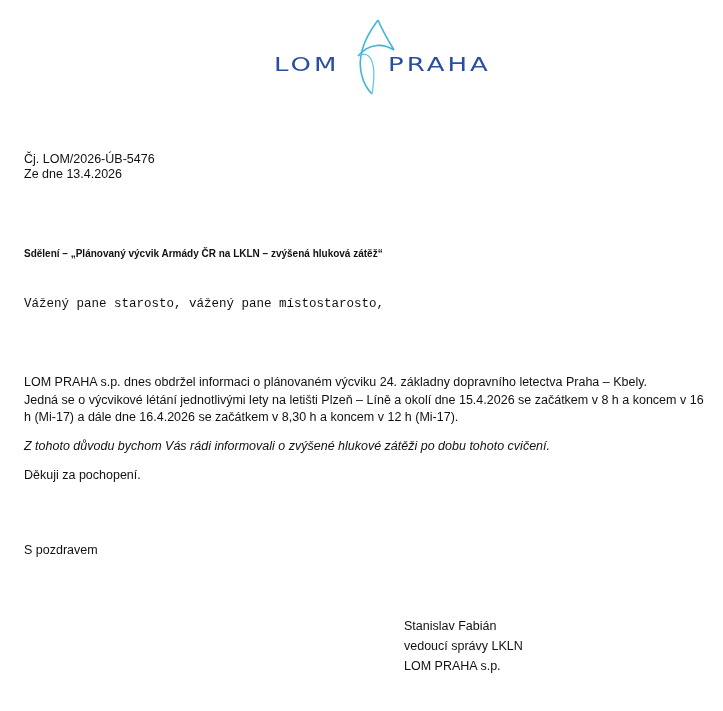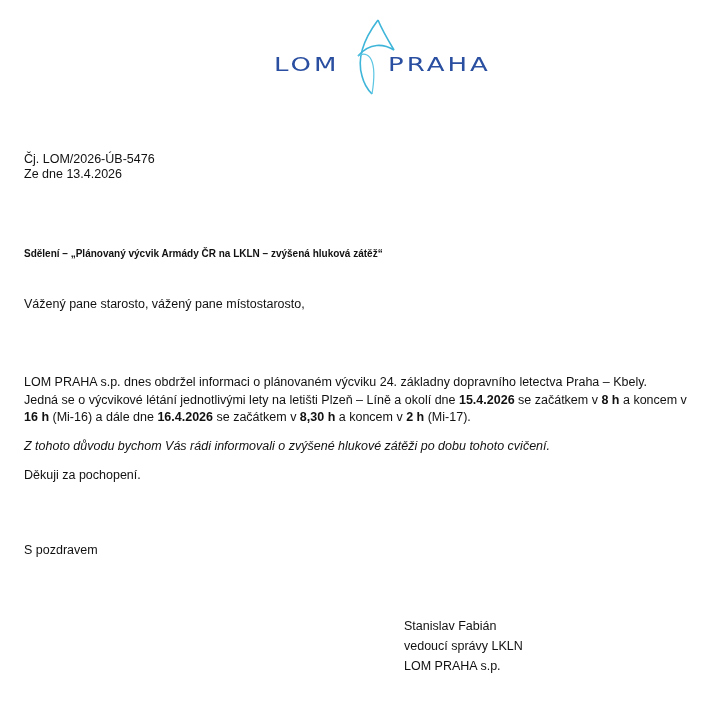--- a/index.html
+++ b/index.html
@@ -8,29 +8,29 @@
       font-family: "Liberation Sans", "DejaVu Sans", sans-serif;
       color: #111111; font-size: 12.5px;
     }
     .logo { position: absolute; left: 230px; top: 16px; width: 260px; height: 80px; margin-left: 36px; }
     .logo-text { position: absolute; top: 36px; font-family: "DejaVu Sans", sans-serif; font-size: 26px; letter-spacing: 3px; color: #2a4fa0; font-weight: normal; transform: scaleY(0.78); transform-origin: top left; }
     .logo-lom { left: 8px; }
     .logo-praha { left: 122px; }
     .logo svg { position: absolute; left: 82px; top: 0; }
     .ref { position: absolute; left: 24px; top: 152px; line-height: 15px; }
     .title { position: absolute; left: 24px; top: 248px; font-weight: bold; font-size: 10px; }
-    .greet { position: absolute; left: 24px; top: 297px; }
+    .greet { position: absolute; left: 24px; top: 297px; font-family: Liberation Mono, monospace; }
     .para { position: absolute; left: 24px; width: 680px; line-height: 17px; }
     .p1 { top: 350px; margin-top: 24px; }
     .p2 { top: 392px; }
     .p3 { top: 438px; font-style: italic; }
     .thanks { position: absolute; left: 24px; top: 468px; }
     .regards { position: absolute; left: 24px; top: 543px; }
     .sig { position: absolute; left: 404px; top: 616px; line-height: 20px; }
-    b { font-weight: bold; }
+    b { font-weight: normal; }
   </style>
 </head>
 <body>
 
 <div class="logo">
   <span class="logo-text logo-lom">LOM</span>
   <svg width="50" height="80" viewBox="0 0 50 80">
     <path d="M30 4 C 18 20, 8 40, 14 60 C 16 68, 20 74, 24 78" stroke="#3fb6d9" stroke-width="1.6" fill="none"></path>
     <path d="M30 4 C 34 14, 40 24, 46 34 C 36 28, 22 26, 10 40" stroke="#3fb6d9" stroke-width="1.6" fill="none"></path>
     <path d="M10 40 C 20 34, 30 42, 24 78" stroke="#5cc6e3" stroke-width="1.2" fill="none"></path>
@@ -42,21 +42,21 @@
   <div>Čj. LOM/2026-ÚB-5476</div>
   <div>Ze dne 13.4.2026</div>
 </div>
 
 <div class="title">Sdělení – „Plánovaný výcvik Armády ČR na LKLN – zvýšená hluková zátěž“</div>
 
 <div class="greet">Vážený pane starosto, vážený pane místostarosto,</div>
 
 <div class="para p1">LOM PRAHA s.p. dnes obdržel informaci o plánovaném výcviku 24. základny dopravního letectva Praha – Kbely.</div>
 
-<div class="para p2"><span>Jedná  se o výcvikové létání jednotlivými lety na letišti Plzeň – Líně a okolí dne </span><b>15.4.2026</b><span> se začátkem v </span><b>8 h</b><span> a koncem v  </span><b>16 h</b><span> (Mi-16) a dále dne </span><b>16.4.2026</b><span> se začátkem v </span><b>8,30 h</b><span> a koncem v </span><b>2 h</b><span> (Mi-17).</span></div>
+<div class="para p2"><span>Jedná  se o výcvikové létání jednotlivými lety na letišti Plzeň – Líně a okolí dne </span><b>15.4.2026</b><span> se začátkem v </span><b>8 h</b><span> a koncem v  </span><b>16 h</b><span> (Mi-17) a dále dne </span><b>16.4.2026</b><span> se začátkem v </span><b>8,30 h</b><span> a koncem v </span><b>12 h</b><span> (Mi-17).</span></div>
 
 <div class="para p3">Z tohoto důvodu bychom Vás rádi informovali o zvýšené hlukové zátěži po dobu tohoto cvičení.</div>
 
 <div class="thanks">Děkuji za pochopení.</div>
 <div class="regards">S pozdravem</div>
 
 <div class="sig">
   <div>Stanislav Fabián</div>
   <div>vedoucí správy LKLN</div>
   <div>LOM PRAHA s.p.</div>

